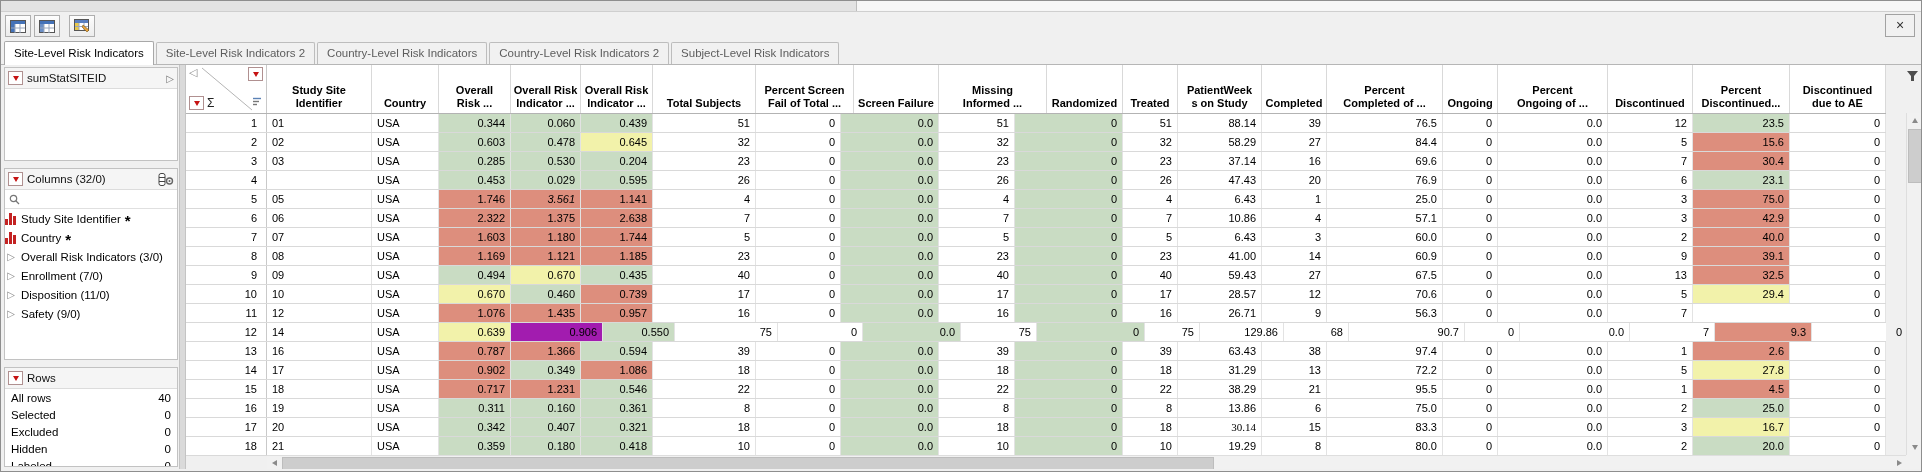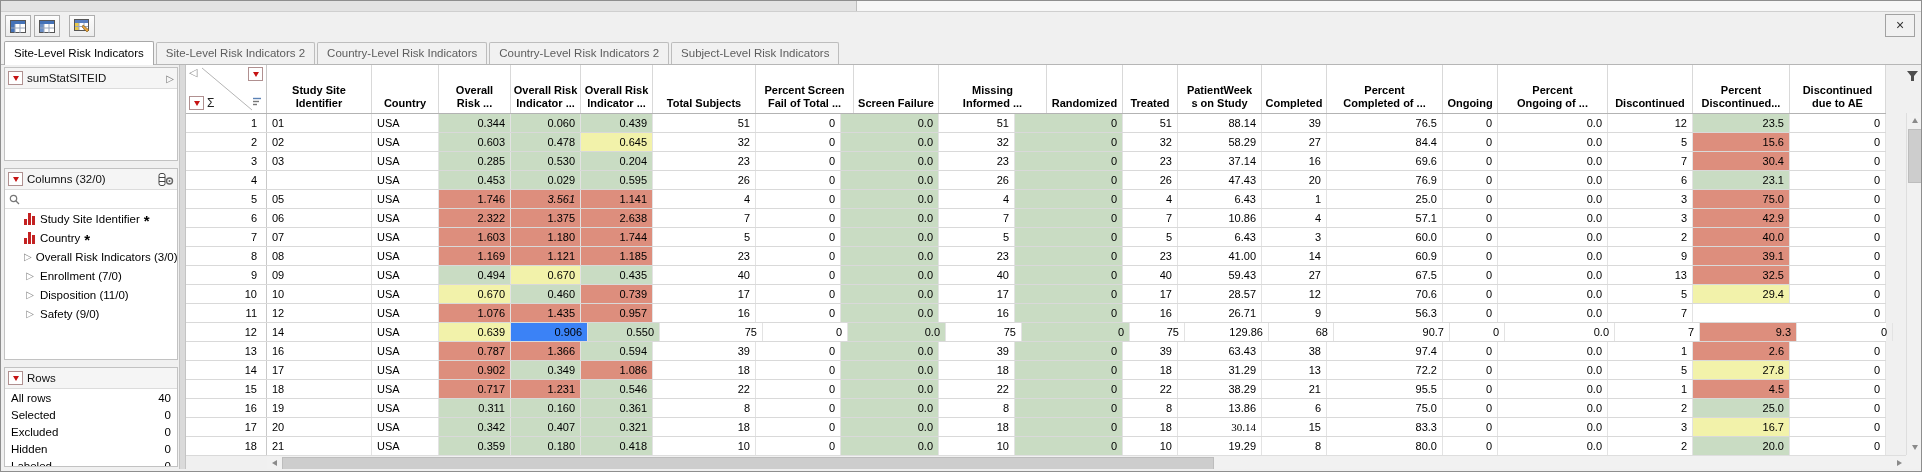--- a/index.html
+++ b/index.html
@@ -32,21 +32,21 @@
   .p2{height:190px;}
   .p3{flex:1;}
   .h-splitter{height:7px;}
   .panel-header{height:20px;display:flex;align-items:center;gap:4px;padding:0 3px;background:#f5f5f5;border-bottom:1px solid #dcdcdc;flex:none;}
   .panel-title{font-size:11.5px;color:#111;flex:1;white-space:nowrap;overflow:hidden;}
   .red-tri-btn{width:13px;height:12px;border:1px solid #b09090;background:#fff;display:inline-flex;align-items:center;justify-content:center;flex:none;}
   .red-tri-btn i{display:block;width:0;height:0;border-left:3.5px solid transparent;border-right:3.5px solid transparent;border-top:5px solid #c61313;}
   .expand-right{font-size:10px;color:#777;flex:none;}
   .search-row{height:18px;display:flex;align-items:center;padding:0 4px;border-bottom:1px solid #e0e0e0;flex:none;}
   .col-list{flex:1;overflow:hidden;}
-  .col-item{height:19px;display:flex;align-items:center;gap:4px;padding-left:19px;font-size:11.5px;white-space:nowrap;}
+  .col-item{height:19px;display:flex;align-items:center;gap:4px;padding-left:0;font-size:11.5px;white-space:nowrap;}
   .grp-tri{color:#8a8a8a;font-size:10px;width:12px;text-align:center;}
   .hist{flex:none;}
   .star{font-weight:bold;font-size:15px;line-height:10px;position:relative;top:2px;}
   .rstat{height:17px;display:flex;align-items:center;padding:0 6px;font-size:11.5px;}
   .rlabel{flex:1;}
   .rvalue{text-align:right;}
 
   .v-splitter{width:5px;background:#dadada;border-left:1px solid #c4c4c4;border-right:1px solid #c4c4c4;}
 
   
@@ -574,21 +574,21 @@
               <div class="cell" style="width: 110px; text-align: right;">0.0</div>
               <div class="cell" style="width: 85px; text-align: right;">7</div>
               <div class="cell" style="width: 97px; text-align: right; background: rgb(221, 142, 125); margin-top: 44px;">43.8</div>
               <div class="cell" style="width: 96px; text-align: right;">0</div>
             </div>
             <div class="grow">
               <div class="rnum">12</div>
               <div class="cell" style="width: 105px; text-align: left;">14</div>
               <div class="cell" style="width: 67px; text-align: left;">USA</div>
               <div class="cell" style="width: 72px; text-align: right; background: rgb(242, 242, 170);">0.639</div>
-              <div class="cell" style="width: 77px; text-align: right; background: #3b82f6;">0.906</div>
+              <div class="cell" style="width: 92px; text-align: right; background: #a21caf;">0.906</div>
               <div class="cell" style="width: 72px; text-align: right; background: rgb(201, 220, 195);">0.550</div>
               <div class="cell" style="width: 103px; text-align: right;">75</div>
               <div class="cell" style="width: 85px; text-align: right;">0</div>
               <div class="cell" style="width: 98px; text-align: right; background: rgb(201, 220, 195);">0.0</div>
               <div class="cell" style="width: 76px; text-align: right;">75</div>
               <div class="cell" style="width: 108px; text-align: right; background: rgb(201, 220, 195);">0</div>
               <div class="cell" style="width: 55px; text-align: right;">75</div>
               <div class="cell" style="width: 84px; text-align: right;">129.86</div>
               <div class="cell" style="width: 65px; text-align: right;">68</div>
               <div class="cell" style="width: 116px; text-align: right;">90.7</div>

